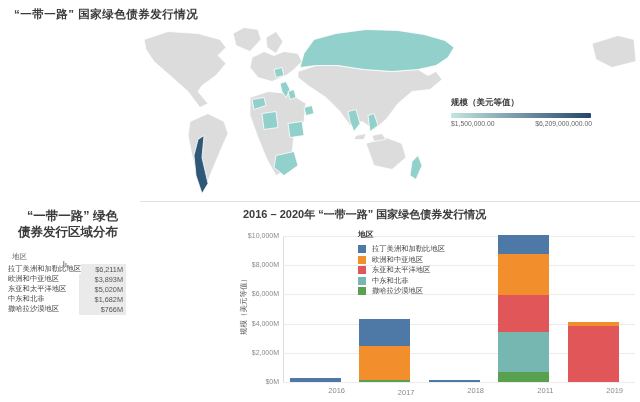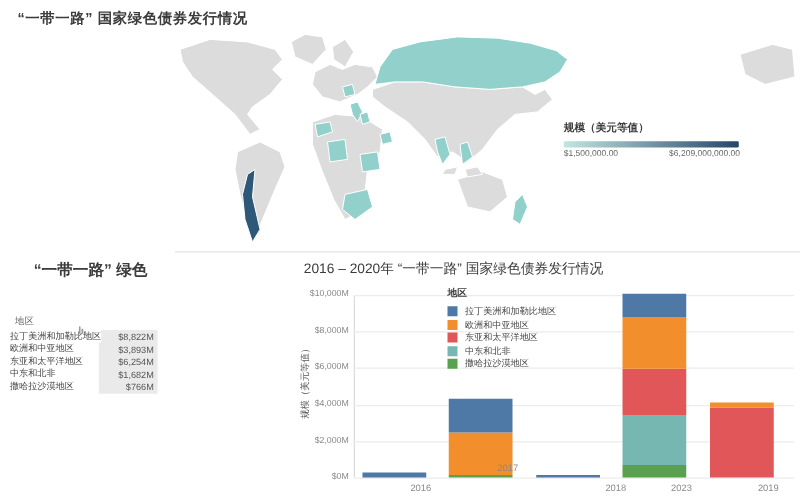--- a/index.html
+++ b/index.html
@@ -21,21 +21,21 @@
   .table-header{position:absolute;left:12px;top:48px;font-size:7.5px;color:#666;}
   .sort-icon{position:absolute;left:63px;top:57px;}
   .table-rows{position:absolute;left:8px;top:60px;width:118px;}
   .trow{display:flex;align-items:center;height:10px;}
   .tlabel{flex:1;font-size:7.3px;color:#454545;white-space:nowrap;}
   .tval{width:47px;text-align:right;font-size:7.3px;color:#555;background:#eaeaea;
         padding:1px 3px 1px 0;box-sizing:border-box;}
   .source{position:absolute;left:8px;top:172px;font-size:7.5px;color:#9b9b9b;}
   
   .chart-panel{position:absolute;left:235px;top:205px;width:405px;height:197px;}
-  .chart-title{position:absolute;left:8px;top:2px;font-size:11px;font-weight:400;color:#3b3b3b;text-align:center;}
+  .chart-title{position:absolute;left:8px;top:2px;font-size:11px;font-weight:700;color:#3b3b3b;text-align:center;}
   .y-axis-label{position:absolute;left:-50px;top:94px;width:120px;height:12px;text-align:center;
                 font-size:7.5px;color:#555;transform:rotate(-90deg);}
   .gridline{position:absolute;height:1px;background:#ececec;}
   .axis-line{position:absolute;left:48px;top:31px;width:1px;height:146px;background:#dcdcdc;}
   .ytick{position:absolute;width:42px;right:auto;text-align:right;font-size:7px;color:#8a8a8a;}
   .xtick{position:absolute;width:60px;text-align:right;font-size:7.5px;color:#8a8a8a;}
   .bar-seg{position:absolute;}
   .chart-legend{position:absolute;left:123px;top:24px;}
   .legend-title{font-size:7.8px;font-weight:600;color:#3b3b3b;margin-bottom:4px;}
   .legend-item{display:flex;align-items:center;height:10.5px;}
@@ -88,39 +88,40 @@
         <span>$6,209,000,000.00</span>
       </div>
     </div>
   </div>
 
   <div class="divider"></div>
 
   <div class="region-panel">
     <div class="region-title">
       <div>“一带一路” 绿色</div>
+      <div>债券发行区域分布</div>
     </div>
     <div class="table-header">地区</div>
     <svg class="sort-icon" width="7" height="7" viewBox="0 0 7 7">
       <rect x="0" y="0" width="1.4" height="6" fill="#9a9a9a"></rect>
       <rect x="2.2" y="2" width="1.4" height="4" fill="#9a9a9a"></rect>
       <rect x="4.4" y="4" width="1.4" height="2" fill="#9a9a9a"></rect>
     </svg>
     <div class="table-rows">
         <div class="trow">
           <span class="tlabel">拉丁美洲和加勒比地区</span>
-          <span class="tval">$8,822M</span>
+          <span class="tval">$6,211M</span>
         </div>
         <div class="trow">
           <span class="tlabel">欧洲和中亚地区</span>
           <span class="tval">$3,893M</span>
         </div>
         <div class="trow">
           <span class="tlabel">东亚和太平洋地区</span>
-          <span class="tval">$6,254M</span>
+          <span class="tval">$5,020M</span>
         </div>
         <div class="trow">
           <span class="tlabel">中东和北非</span>
           <span class="tval">$1,682M</span>
         </div>
         <div class="trow">
           <span class="tlabel">撒哈拉沙漠地区</span>
           <span class="tval">$766M</span>
         </div>
       </div>
@@ -155,23 +156,23 @@
         <div class="bar-seg" style="left: 263px; top: 166.78px; width: 51px; height: 10.22px; background: rgb(89, 161, 79);"></div>
         <div class="bar-seg" style="left: 263px; top: 126.63px; width: 51px; height: 40.15px; background: rgb(118, 183, 178);"></div>
         <div class="bar-seg" style="left: 263px; top: 90.13px; width: 51px; height: 36.5px; background: rgb(225, 87, 89);"></div>
         <div class="bar-seg" style="left: 263px; top: 49.25px; width: 51px; height: 40.88px; background: rgb(242, 142, 43);"></div>
         <div class="bar-seg" style="left: 263px; top: 29.54px; width: 51px; height: 19.71px; background: rgb(78, 121, 167);"></div>
         <div class="bar-seg" style="left: 332.5px; top: 120.79px; width: 51px; height: 56.21px; background: rgb(225, 87, 89);"></div>
         <div class="bar-seg" style="left: 332.5px; top: 117.14px; width: 51px; height: 3.65px; background: rgb(242, 142, 43);"></div>
       </div>
     <div id="xticks">
         <div class="xtick" style="left: 50px; top: 181px;">2016</div>
-        <div class="xtick" style="left: 119.5px; top: 165px;">2017</div>
-        <div class="xtick" style="left: 206px; top: 181px;">2018</div>
-        <div class="xtick" style="left: 258.5px; top: 181px;">2023</div>
+        <div class="xtick" style="left: 119.5px; top: 183px;">2017</div>
+        <div class="xtick" style="left: 189px; top: 181px;">2018</div>
+        <div class="xtick" style="left: 258.5px; top: 181px;">2011</div>
         <div class="xtick" style="left: 328px; top: 181px;">2019</div>
       </div>
     <div class="chart-legend">
       <div class="legend-title">地区</div>
       <div id="legend-items">
           <div class="legend-item">
             <span class="legend-swatch" style="background: rgb(78, 121, 167);"></span>
             <span class="legend-label">拉丁美洲和加勒比地区</span>
           </div>
           <div class="legend-item">

